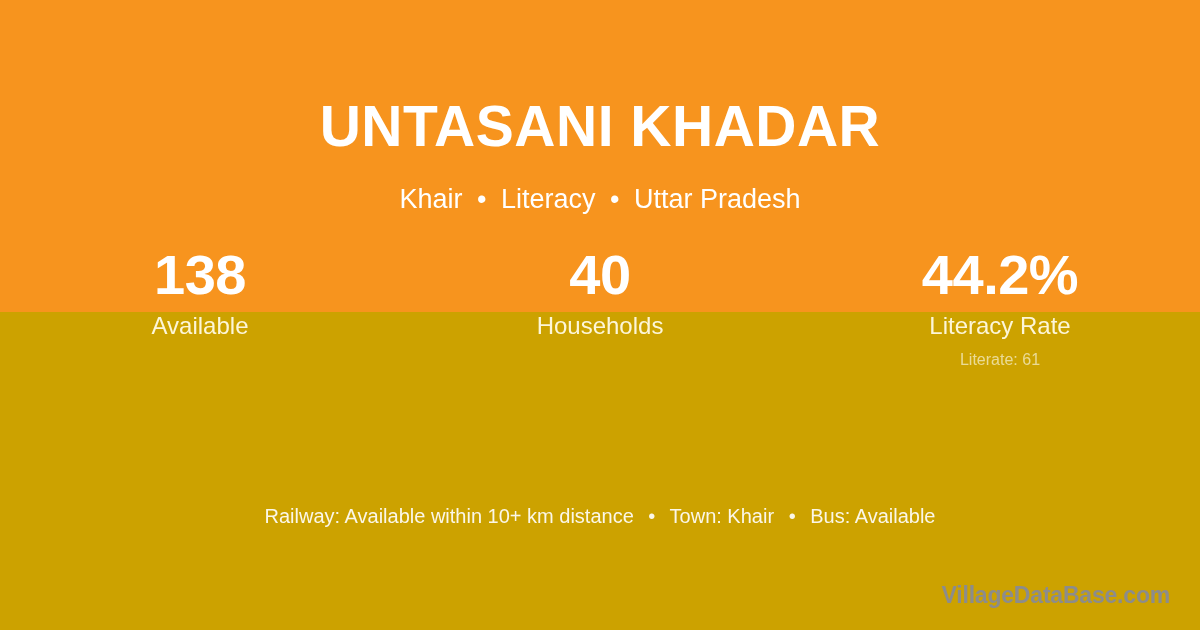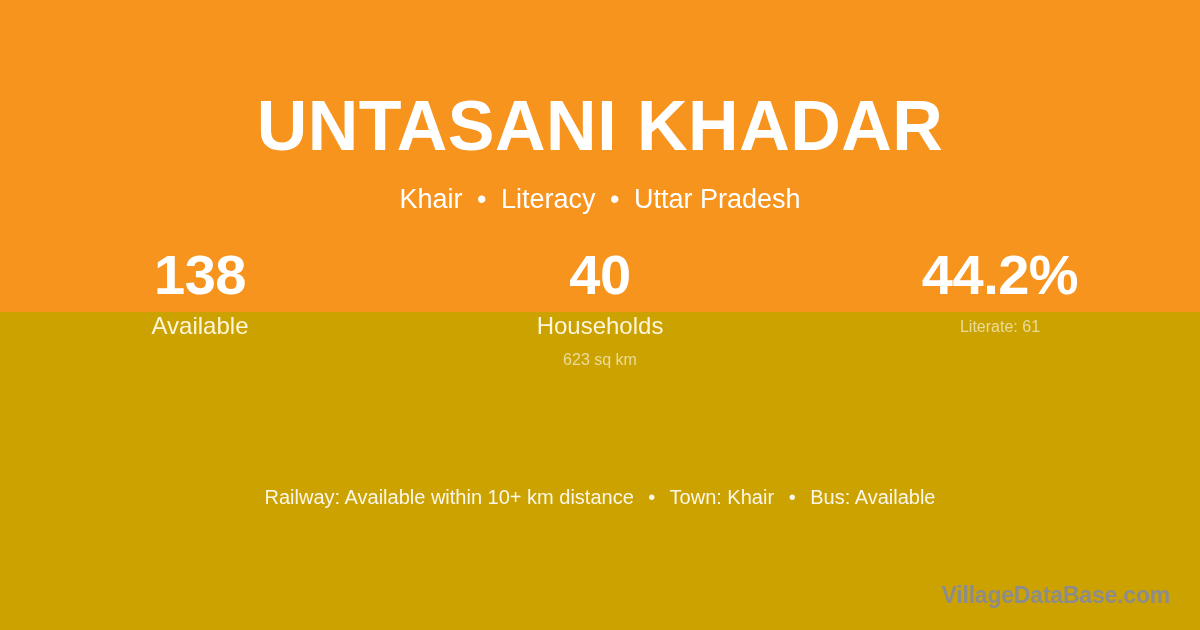--- a/index.html
+++ b/index.html
@@ -30,21 +30,21 @@
     background: #F7941E;
   }
   
   .title {
     position: absolute;
     left: 0;
     top: 84px;
     width: 1200px;
     text-align: center;
     color: #FFFFFF;
-    font-size: 70px;
+    font-size: 57px;
     font-weight: 700;
     letter-spacing: 0.5px;
     line-height: 84px;
     white-space: nowrap;
   }
   .subtitle {
     position: absolute;
     left: 0;
     top: 183px;
     width: 1200px;
@@ -90,21 +90,21 @@
     color: #F3EBC2;
     opacity: 0.78;
     font-size: 16px;
     font-weight: 400;
     line-height: 19px;
   }
   
   .infra {
     position: absolute;
     left: 0;
-    top: 484px;
+    top: 503px;
     width: 1200px;
     text-align: center;
     color: #FBF7E8;
     font-size: 20px;
     font-weight: 400;
     line-height: 26px;
     white-space: nowrap;
   }
   .infra .sep {
     display: inline-block;
@@ -154,25 +154,25 @@
   <div class="stats">
 
     <div class="stat">
       <div class="stat-value">138</div>
       <div class="stat-label">Available</div>
     </div>
 
     <div class="stat">
       <div class="stat-value">40</div>
       <div class="stat-label">Households</div>
-      <div class="stat-sub">623 sq km</div>
     </div>
 
     <div class="stat">
       <div class="stat-value">44.2%</div>
+      <div class="stat-label">Literacy Rate</div>
       <div class="stat-sub">Literate: 61</div>
     </div>
 
   </div>
 
   <div class="infra">
     <span>Railway: Available within 10+ km distance</span>
     <span class="sep">•</span>
     <span>Town: Khair</span>
     <span class="sep">•</span>

